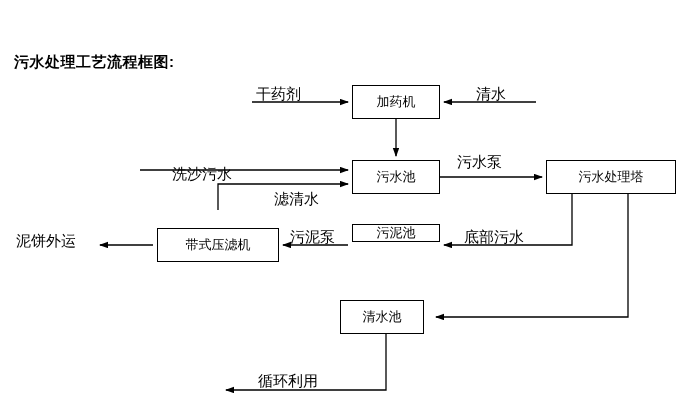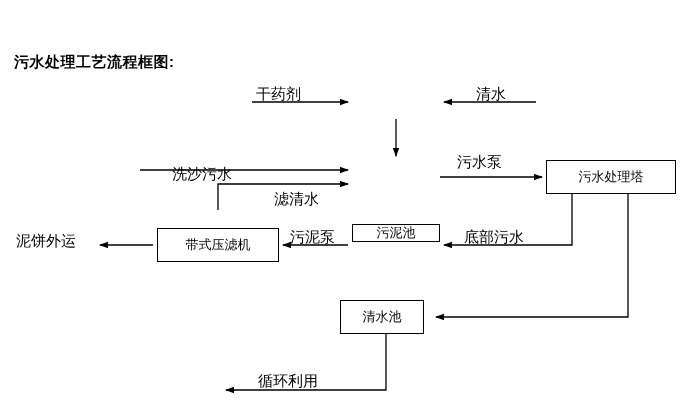--- a/index.html
+++ b/index.html
@@ -88,21 +88,27 @@
 
     <line x1="348" y1="245" x2="283" y2="245" marker-end="url(#arrow)"></line>
 
     <line x1="153" y1="245" x2="100" y2="245" marker-end="url(#arrow)"></line>
 
     <polyline points="628,194 628,317 436,317" marker-end="url(#arrow)"></polyline>
 
     <polyline points="386,334 386,390 226,390" marker-end="url(#arrow)"></polyline>
   </svg>
 
+  <div class="node" style="left:352px; top:85px; width:88px; height:34px;">
+    <span>加药机</span>
+  </div>
 
+  <div class="node" style="left:352px; top:160px; width:88px; height:34px;">
+    <span>污水池</span>
+  </div>
 
   <div class="node" style="left:546px; top:160px; width:130px; height:34px;">
     <span>污水处理塔</span>
   </div>
 
   <div class="node" style="left:352px; top:224px; width:88px; height:18px;">
     <span>污泥池</span>
   </div>
 
   <div class="node" style="left:157px; top:228px; width:122px; height:34px;">

